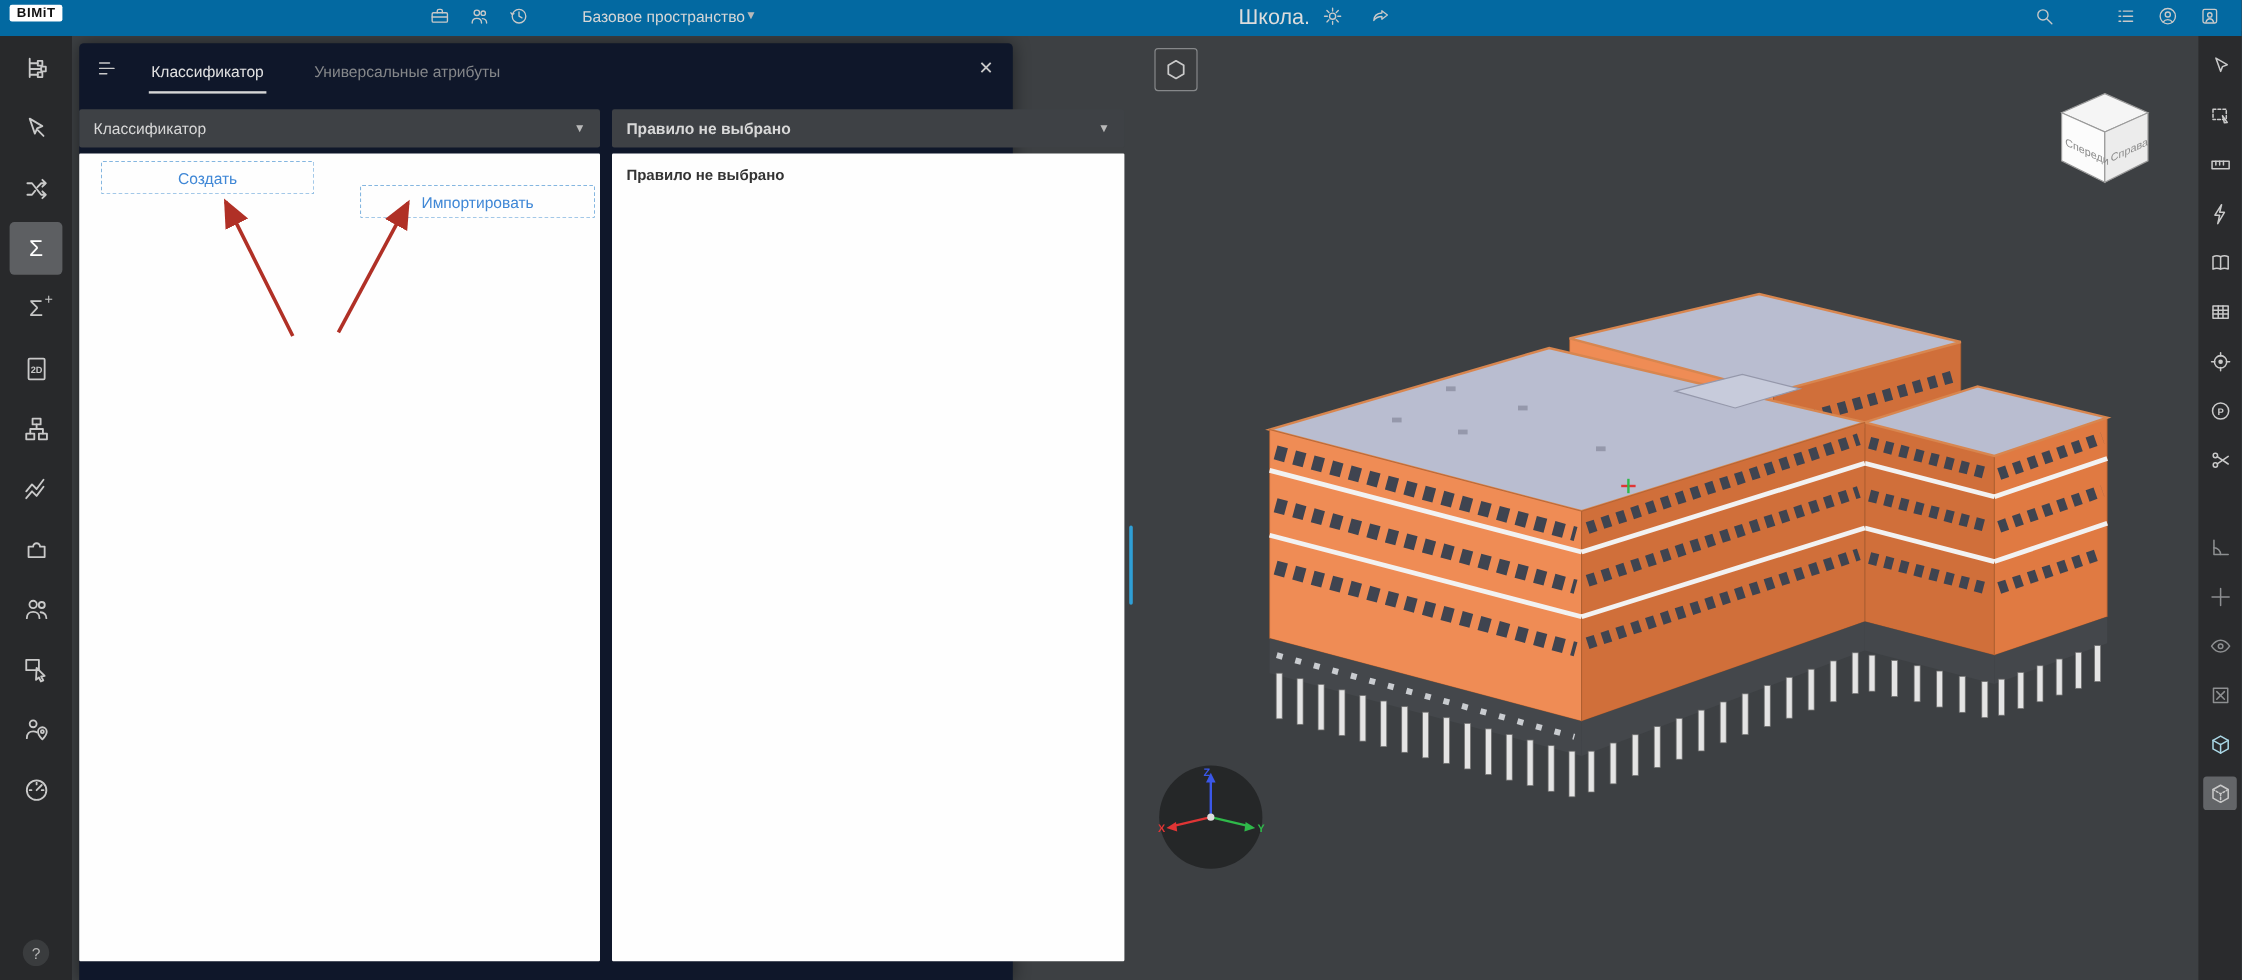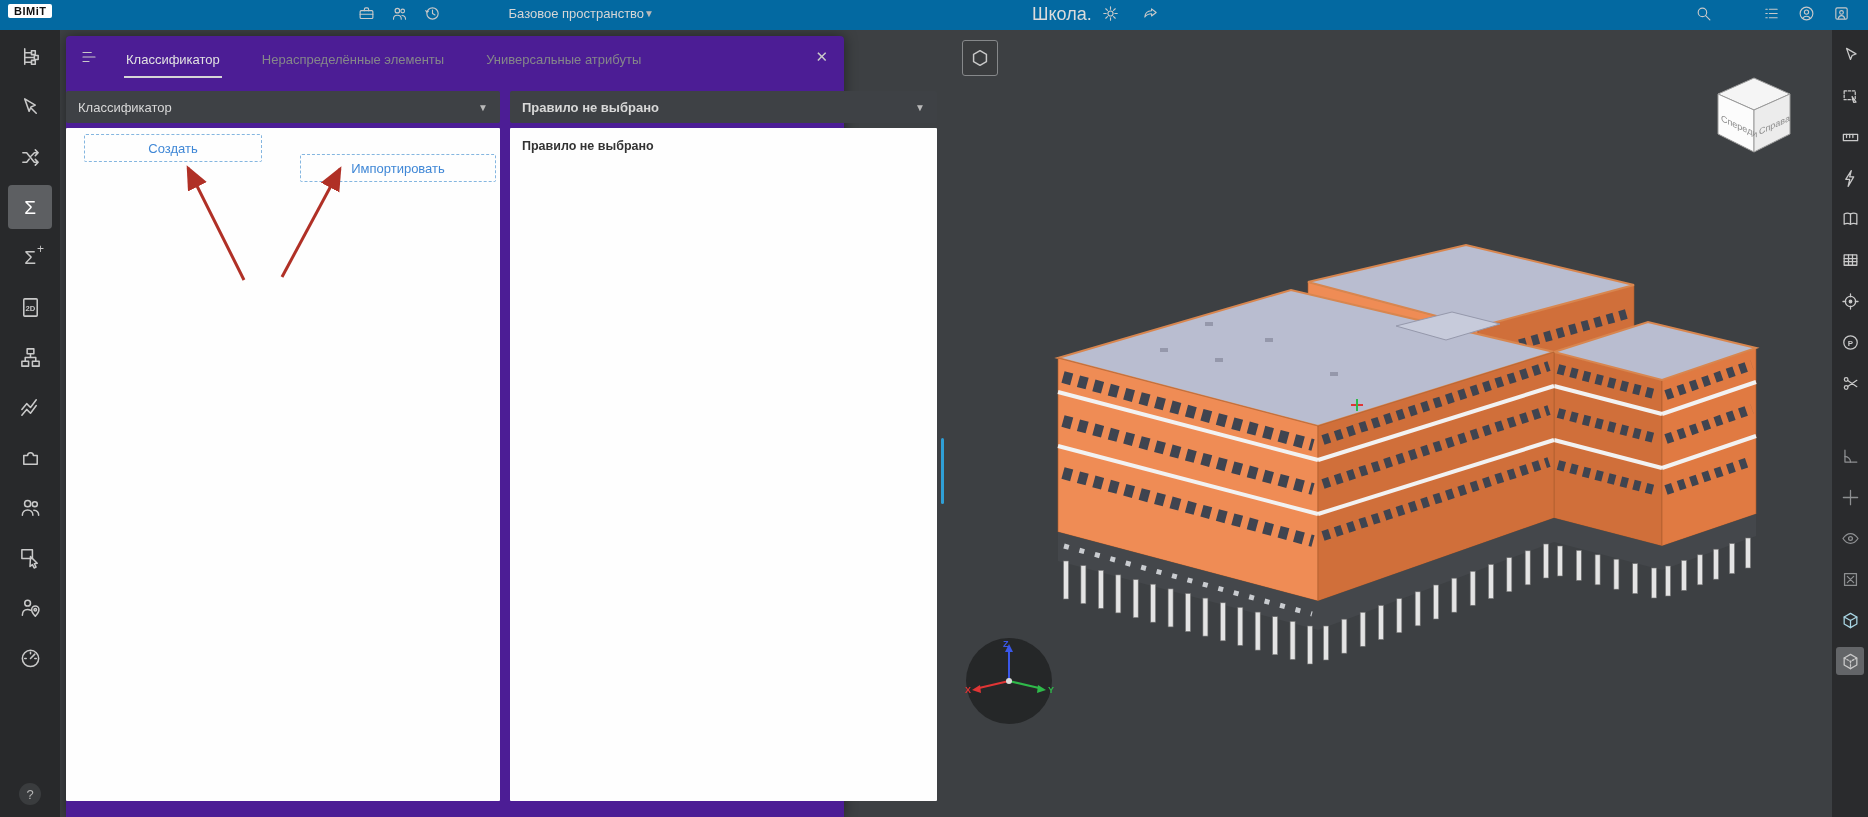--- a/index.html
+++ b/index.html
@@ -11,21 +11,21 @@
   svg.ic { stroke:#c9c9c9; fill:none; stroke-width:1.6; stroke-linecap:round; stroke-linejoin:round; }
 
   
   .topbar { position:absolute; left:0; top:0; width:1868px; height:30px; background:#0369a1; z-index:10; }
   .logo { position:absolute; left:8px; top:4px; background:#fff; color:#101010; font-weight:bold;
           font-size:11px; padding:1px 6px; border-radius:2px; letter-spacing:.5px; }
   .tb-group { position:absolute; top:3px; display:flex; gap:13px; }
   .tb-ic { width:20px; height:20px; display:flex; align-items:center; justify-content:center; cursor:pointer; }
   .tb-ic svg { width:17px; height:17px; }
   .workspace { position:absolute; left:462px; top:0; height:26px; width:192px; display:flex;
-               align-items:center; justify-content:flex-end; color:#d6d6d6; font-size:13px; cursor:pointer; }
+               align-items:center; justify-content:center; color:#d6d6d6; font-size:13px; cursor:pointer; }
   .chev { color:#b9b9b9; font-size:10px; }
   .tb-title { position:absolute; left:1032px; top:4px; font-size:18px; color:#dcdcdc; }
   .abs-ic { position:absolute; top:3px; }
 
   
   .sidebar { position:absolute; left:0; top:26px; width:60px; bottom:0; background:#28292b; z-index:9;
              display:flex; flex-direction:column; align-items:center; padding-top:9px; gap:6px; }
   .tile { width:44px; height:44px; border-radius:4px; display:flex; align-items:center;
           justify-content:center; position:relative; cursor:pointer; }
   .tile.selected { background:#5d5f62; }
@@ -42,21 +42,21 @@
               display:flex; flex-direction:column; align-items:center; padding-top:15px; gap:13px; }
   .rtile { width:28px; height:28px; display:flex; align-items:center; justify-content:center;
            border-radius:3px; cursor:pointer; }
   .rtile svg { width:19px; height:19px; }
   .rtile.dim svg { stroke:#8d8f91; }
   .rtile.teal svg { stroke:#a9d6e4; }
   .rtile.selected { background:#636568; }
   .gap-before { margin-top:32px; }
 
   
-  .panel { position:absolute; left:66px; top:36px; width:778px; bottom:0; background:#4c1d95;
+  .panel { position:absolute; left:66px; top:36px; width:778px; bottom:0; background:#0f172a;
            z-index:5; border-radius:4px 4px 0 0; box-shadow:0 0 14px rgba(0,0,0,.45); }
   .panel-header { height:42px; display:flex; align-items:flex-end; padding:0 16px 0 14px; }
   .pmenu { align-self:center; width:18px; height:18px; cursor:pointer; }
   .tabs { display:flex; gap:38px; margin-left:26px; }
   .tab { font-size:13px; color:#85878a; padding:12px 2px 9px; cursor:pointer; border-bottom:2px solid transparent; }
   .tab.active { color:#e2e2e2; border-bottom:2px solid #d6d6d6; }
   .close-x { margin-left:auto; align-self:center; color:#c9c9c9; font-size:15px; cursor:pointer; }
   .col { position:absolute; top:55px; }
   .col-left { left:0; width:434px; }
   .col-right { left:444px; width:427px;font-weight:bold; }
@@ -470,21 +470,20 @@
   <text x="85" y="58" font-size="9" font-weight="bold" fill="#2fb94a">Y</text>
 </svg>
 
 <div class="panel">
   <div class="panel-header">
     <svg class="ic pmenu" viewBox="0 0 24 24">
       <path d="M4 6h11M4 12h16M4 18h8"></path>
     </svg>
     <div class="tabs">
       <div class="tab active">Классификатор</div>
-      <div class="tab">Нераспределённые элементы</div>
       <div class="tab">Универсальные атрибуты</div>
     </div>
     <div class="close-x">✕</div>
   </div>
 
   <div class="col col-left">
     <div class="dropdown">
       <span>Классификатор</span>
       <span class="chev">▼</span>
     </div>

